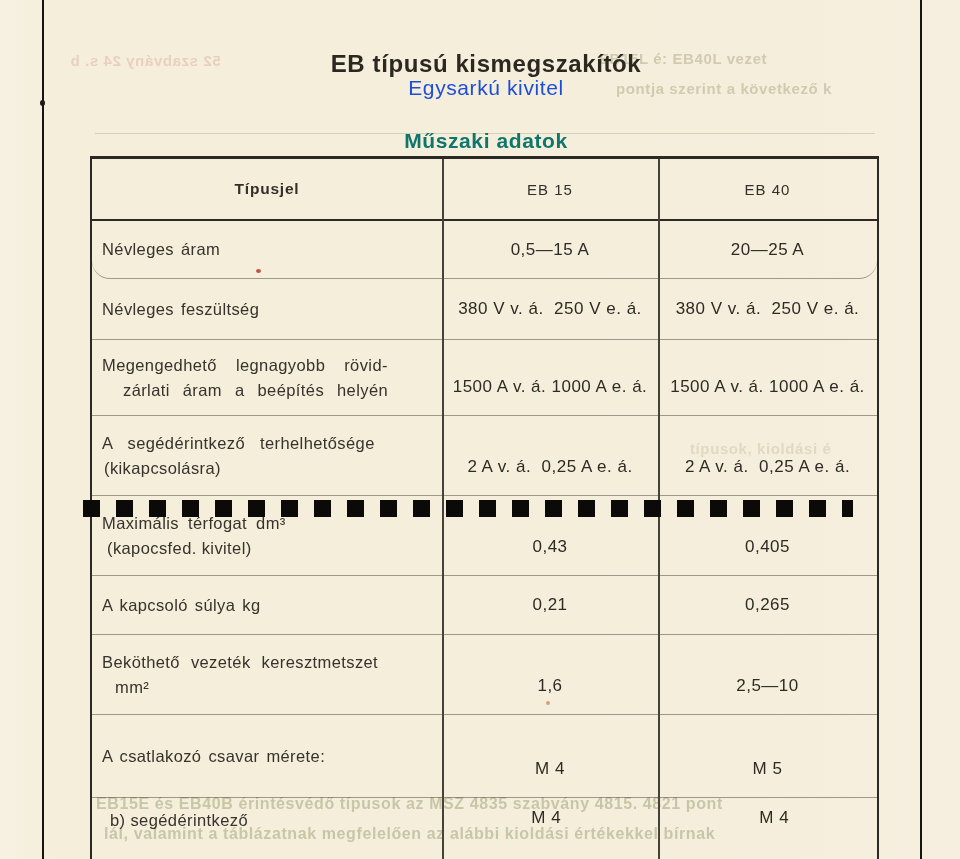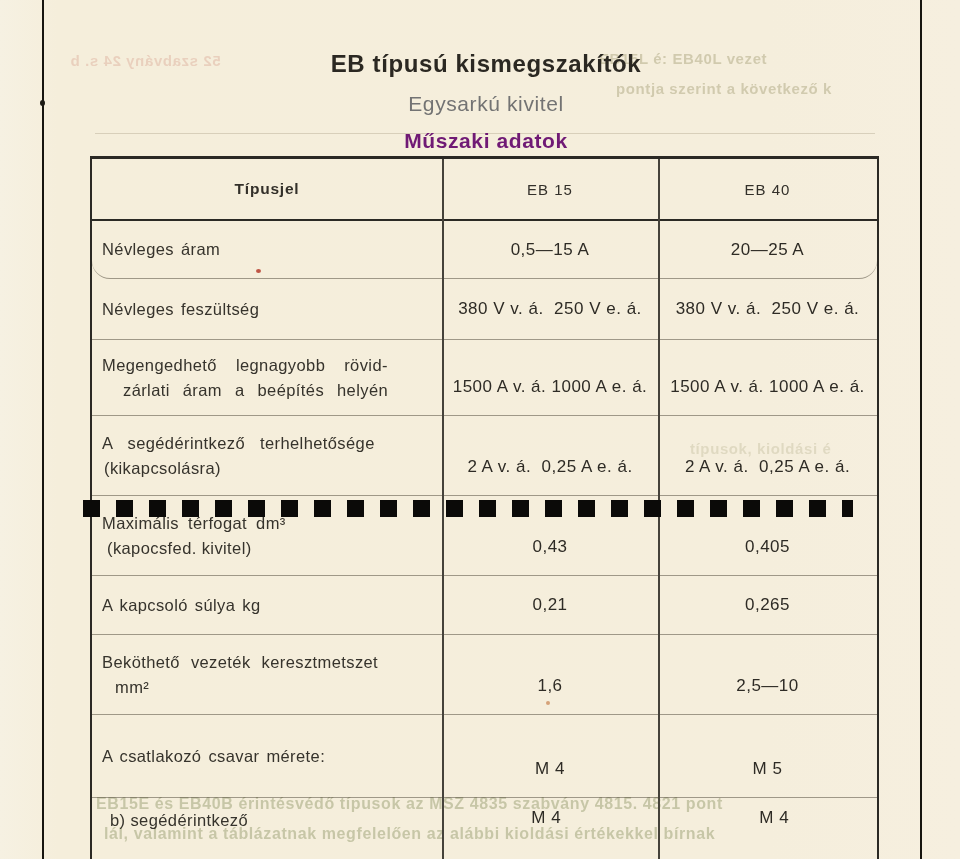--- a/index.html
+++ b/index.html
@@ -17,22 +17,22 @@
   }
   
   .vrule { position:absolute; top:0; bottom:0; width:2px; background:#17150f; z-index:4; }
   .vrule-left  { left:42px; }
   .vrule-right { left:920px; }
   .rule-blob { position:absolute; left:40px; top:100px; width:5px; height:6px; background:#1c1a14; border-radius:50%; z-index:4; }
 
   
   .titles { position:absolute; left:44px; width:884px; text-align:center; z-index:2; }
   .t1 { top:42px;  font-size:24px; font-weight:bold; letter-spacing:.6px; color:#2b2822;margin-top:8px; }
-  .t2 { top:76px;  font-size:21px; letter-spacing:.6px; color:#737373;margin-top:16px; }
-  .t3 { top:129px; font-size:21px; font-weight:bold; letter-spacing:.6px; color:#701a75; }
+  .t2 { top:76px;  font-size:21px; letter-spacing:.6px; color:#1d4ed8; }
+  .t3 { top:129px; font-size:21px; font-weight:bold; letter-spacing:.6px; color:#0f766e; }
 
   
   .ghost { position:absolute; white-space:nowrap; color:#b4ae8a; opacity:.55; filter:blur(.4px);
            font-size:15px; letter-spacing:.6px; z-index:0; font-weight:bold; }
   .ghost-pink { color:#d9a492; opacity:.4; transform:scaleX(-1); }
   .ghost-b { font-size:16px; color:#a9ad85; opacity:.6; }
   .ghost-mid { opacity:.32; }
   .hghost { position:absolute; height:1px; background:rgba(140,130,100,.28); z-index:0; }
 
   

